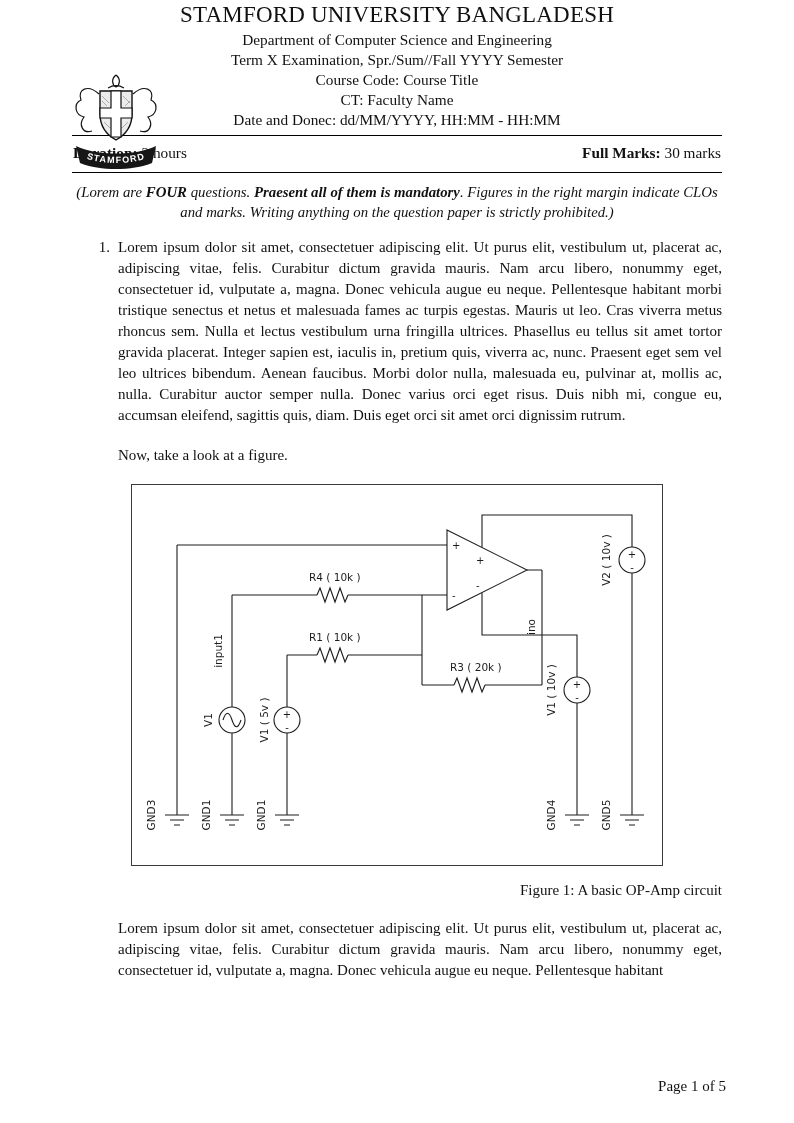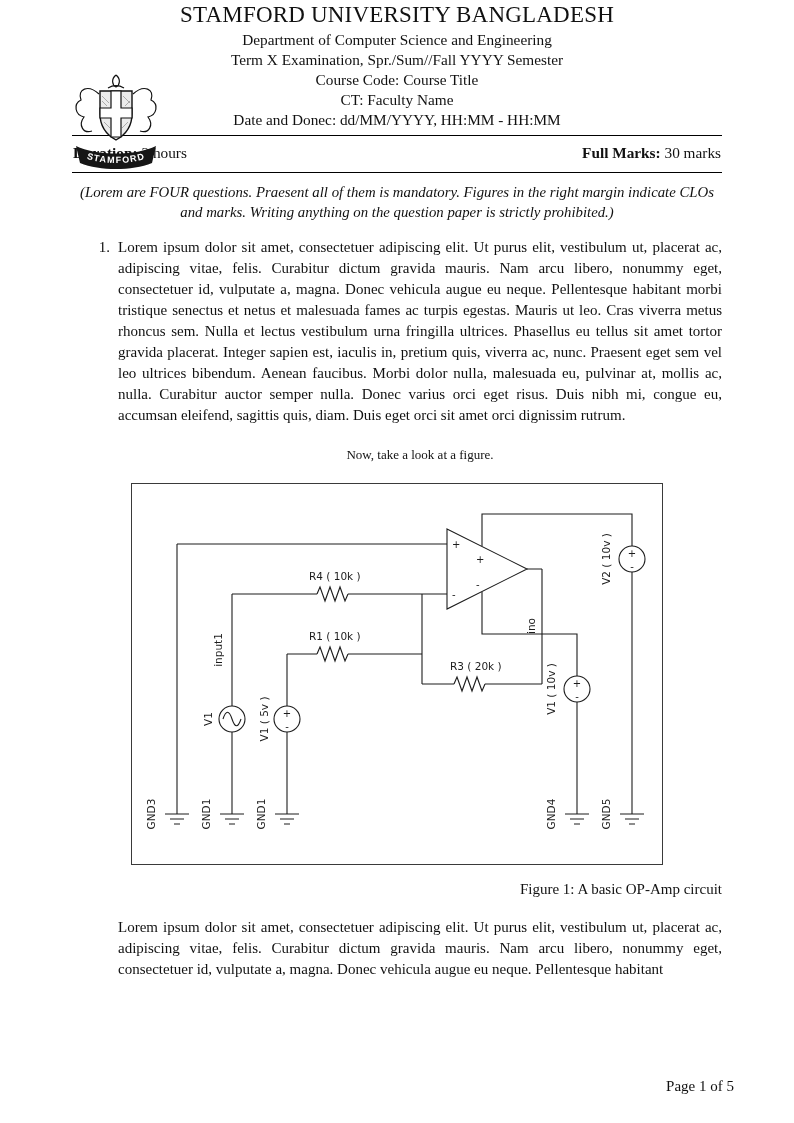--- a/index.html
+++ b/index.html
@@ -13,30 +13,30 @@
   .logo { position:absolute; left:68px; top:70px; }
   .header-text { text-align:center; }
   .header-title { font-size:23px; font-weight:400; line-height:30px; letter-spacing:.2px; }
   .header-line { font-size:15.3px; line-height:20px; }
   .rule { border-top:1.3px solid #000; height:0; }
   .rule-1 { margin-top:5px; }
   .info-rows { padding:6px 1px 8px; }
   .info-row { display:flex; justify-content:space-between; font-size:15.3px; line-height:22px; }
   .lbl { font-weight:bold; }
   .instructions { font-style:italic; text-align:center; font-size:14.8px; line-height:20px; margin:9px auto 15px; max-width:648px; }
-  .instructions .bi { font-weight:normal; }
+  .instructions .bi { font-weight:bold; }
   .question { display:flex; margin-left:21px; }
   .q-num { width:17px; margin-right:8px; font-size:15px; line-height:21px; text-align:right; flex-shrink:0; }
   .q-body { font-size:15px; line-height:21px; text-align:justify; }
-  .figure-intro { margin:21px 0 0 46px; font-size:13px;text-align:center; }
+  .figure-intro { margin:21px 0 0 46px; font-size:15px; }
   .figure-box { width:532px; margin:20px auto 0; border:1px solid #3a3a3a; background:#fff; }
   .figure-box svg { display:block; }
   .figure-caption { text-align:right; font-size:15px; margin-top:16px;font-family:Liberation Serif, serif; }
   .closing { margin:19px 0 0 46px; width:604px; font-size:15px; line-height:21px; text-align:justify; }
-  .page-number { position:absolute; right:60px; bottom:28px; font-size:15px; }
+  .page-number { position:absolute; right:68px; bottom:28px; font-size:15px; }
   .cktlabels { font-family:"DejaVu Sans","Liberation Sans",sans-serif; }
 </style>
 </head>
 <body>
 
 <div class="page">
 
   <div class="logo">
     <svg width="96" height="106" viewBox="0 0 96 106">
       <g stroke="#111" fill="none" stroke-width="1.2">

